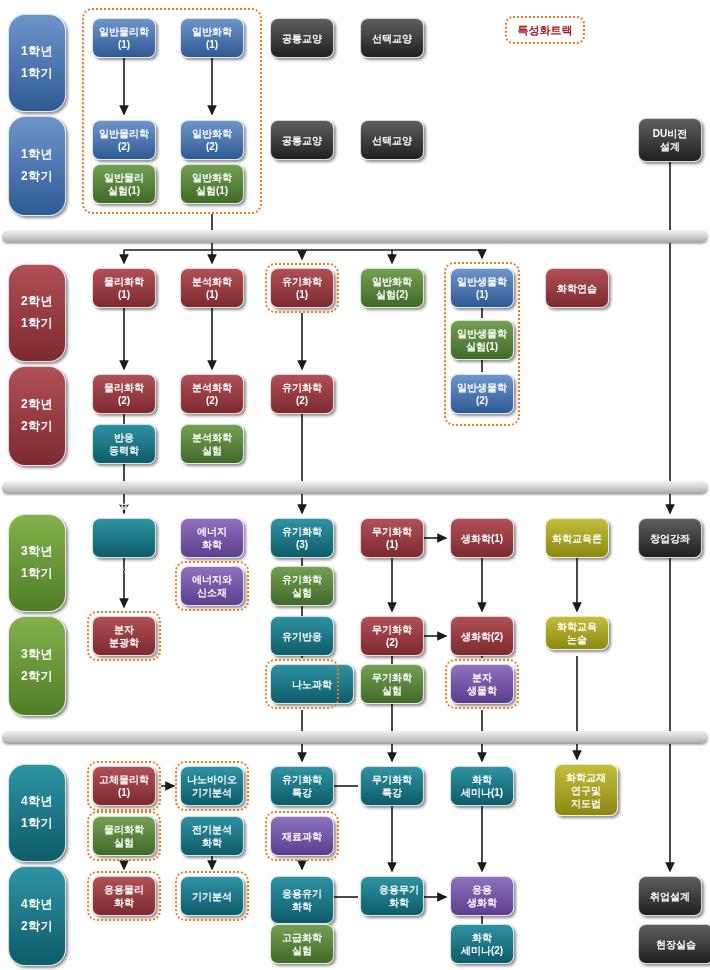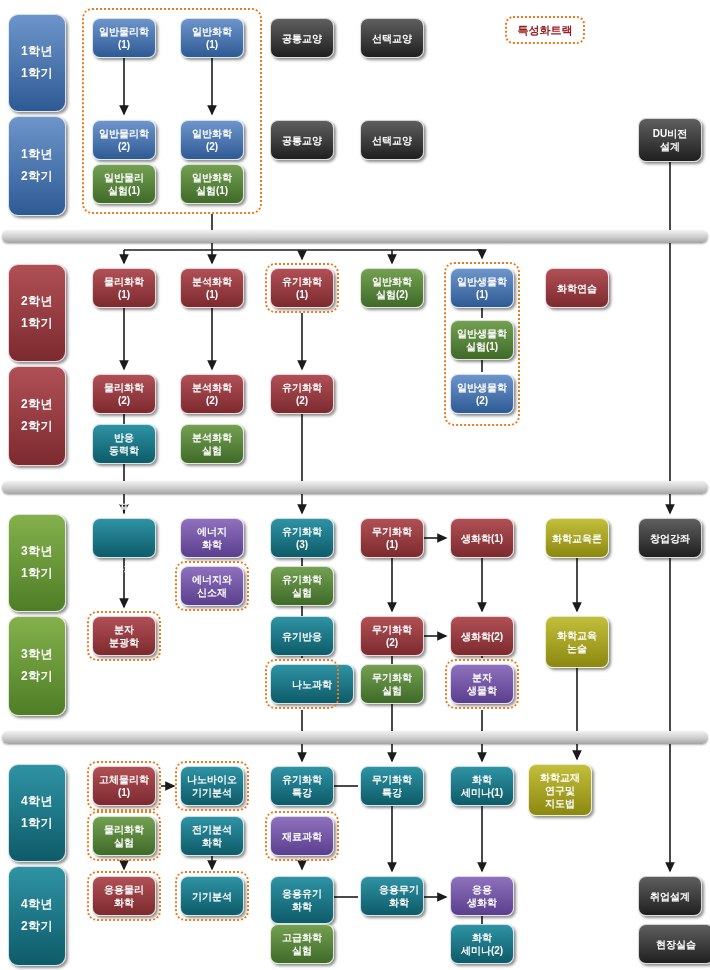--- a/index.html
+++ b/index.html
@@ -8,21 +8,21 @@
   #stage { position:relative; width:710px; height:970px; background:#fff; overflow:hidden; }
 
   .divider { position:absolute; left:2px; width:706px; height:13px; border-radius:6px; z-index:1;
              background:linear-gradient(180deg,#f1f1f1,#cdcdcd 55%,#a4a4a4);
              box-shadow:0 1px 2px rgba(0,0,0,.3); }
 
   .box { position:absolute; z-index:2; color:#fff; font-weight:bold; text-align:center;
          display:flex; flex-direction:column; align-items:center; justify-content:center;
          border:1px solid rgba(255,255,255,.8); box-shadow:2px 2px 3px rgba(0,0,0,.45); }
   .course { border-radius:8px; font-size:10px; line-height:1.3; }
-  .sem { border-radius:10px; font-size:12px; line-height:1.8; letter-spacing:.5px; }
+  .sem { border-radius:17px; font-size:12px; line-height:1.8; letter-spacing:.5px; }
 
   .dotted { position:absolute; z-index:3; border:2px dotted #ee7a1e; border-radius:10px;
             background:transparent; pointer-events:none; }
 
   #legend { position:absolute; left:505px; top:16px; width:80px; height:28px; z-index:4;
             border:2px dotted #ee7a1e; border-radius:8px; background:#fff;
             display:flex; align-items:center; justify-content:center;
             font-weight:bold; font-size:11px; color:#9b1c20; }
 
   #arrows { position:absolute; left:0; top:0; z-index:1; pointer-events:none; }
@@ -258,21 +258,21 @@
     <div class="box course" style="left: 270px; top: 616px; width: 64px; height: 40px; background: linear-gradient(rgb(46, 147, 164), rgb(14, 91, 105));">
       <span>유기반응</span>
     </div>
     <div class="box course" style="left: 360px; top: 616px; width: 64px; height: 40px; background: linear-gradient(rgb(176, 80, 86), rgb(124, 42, 47));">
       <span>무기화학</span>
       <span>(2)</span>
     </div>
     <div class="box course" style="left: 450px; top: 616px; width: 64px; height: 40px; background: linear-gradient(rgb(176, 80, 86), rgb(124, 42, 47)); align-items: center;">
       <span>생화학(2)</span>
     </div>
-    <div class="box course" style="left: 545px; top: 616px; width: 64px; height: 52px; background: linear-gradient(rgb(194, 191, 60), rgb(139, 136, 16));">
+    <div class="box course" style="left: 545px; top: 616px; width: 64px; height: 34px; background: linear-gradient(rgb(194, 191, 60), rgb(139, 136, 16));">
       <span>화학교육</span>
       <span>논술</span>
     </div>
     <div class="dotted" style="left: 265px; top: 659px; width: 74px; height: 50px;"></div>
     <div class="box course" style="left: 270px; top: 664px; width: 84px; height: 40px; background: linear-gradient(rgb(46, 147, 164), rgb(14, 91, 105));">
       <span>나노과학</span>
     </div>
     <div class="box course" style="left: 360px; top: 664px; width: 64px; height: 40px; background: linear-gradient(rgb(116, 160, 82), rgb(63, 106, 40));">
       <span>무기화학</span>
       <span>실험</span>
@@ -297,21 +297,21 @@
       <span>특강</span>
     </div>
     <div class="box course" style="left: 360px; top: 766px; width: 64px; height: 40px; background: linear-gradient(rgb(46, 147, 164), rgb(14, 91, 105));">
       <span>무기화학</span>
       <span>특강</span>
     </div>
     <div class="box course" style="left: 450px; top: 766px; width: 64px; height: 40px; background: linear-gradient(rgb(46, 147, 164), rgb(14, 91, 105));">
       <span>화학</span>
       <span>세미나(1)</span>
     </div>
-    <div class="box course" style="left: 528px; top: 764px; width: 64px; height: 52px; background: linear-gradient(rgb(194, 191, 60), rgb(139, 136, 16));">
+    <div class="box course" style="left: 554px; top: 764px; width: 64px; height: 52px; background: linear-gradient(rgb(194, 191, 60), rgb(139, 136, 16));">
       <span>화학교재</span>
       <span>연구및</span>
       <span>지도법</span>
     </div>
     <div class="dotted" style="left: 87px; top: 811px; width: 74px; height: 50px;"></div>
     <div class="box course" style="left: 92px; top: 816px; width: 64px; height: 40px; background: linear-gradient(rgb(116, 160, 82), rgb(63, 106, 40));">
       <span>물리화학</span>
       <span>실험</span>
     </div>
     <div class="box course" style="left: 180px; top: 816px; width: 64px; height: 40px; background: linear-gradient(rgb(46, 147, 164), rgb(14, 91, 105));">

